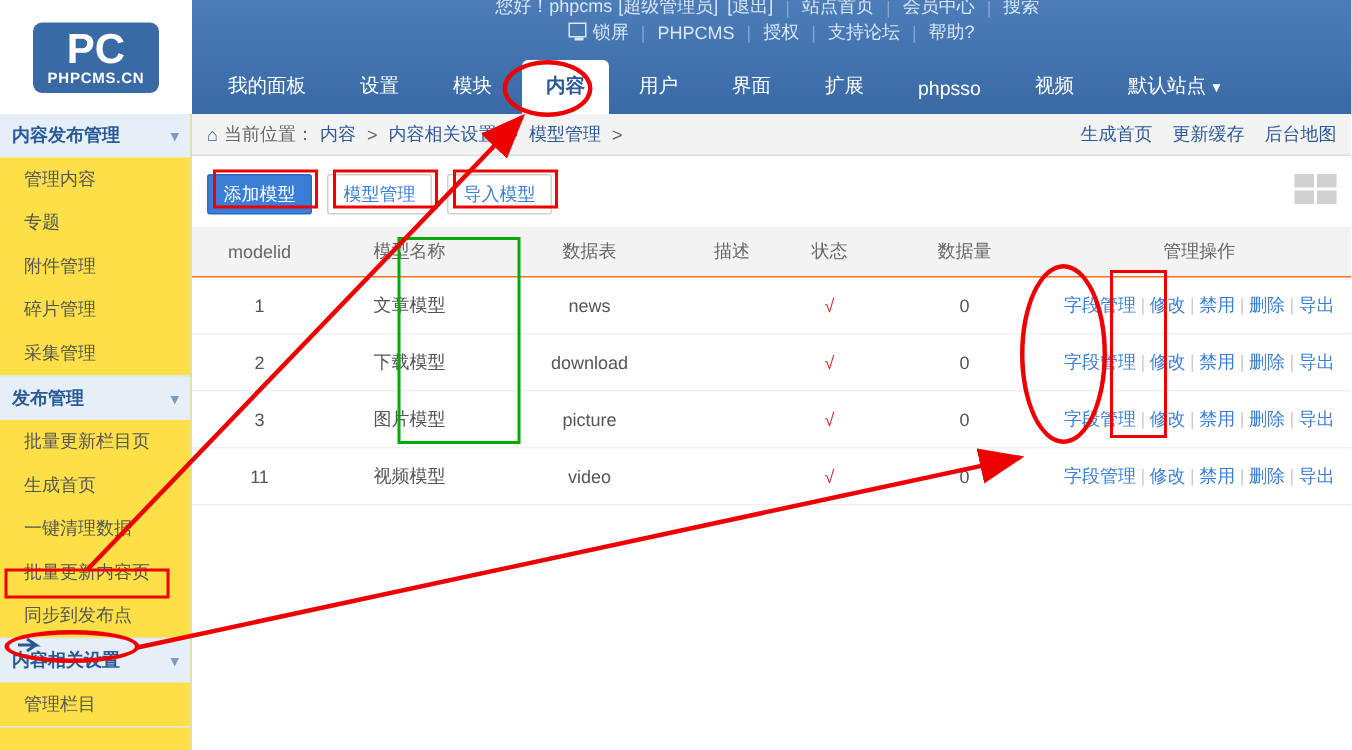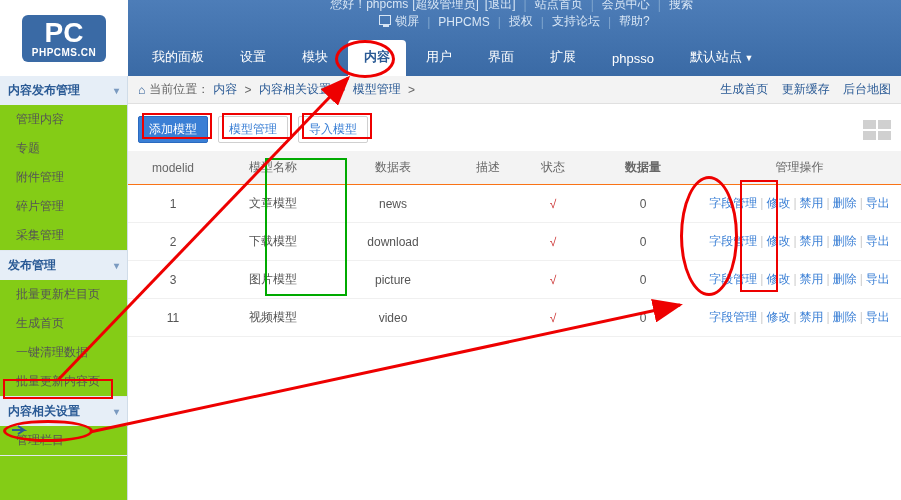--- a/index.html
+++ b/index.html
@@ -12,32 +12,32 @@
 .header-right { flex: 1; display: flex; flex-direction: column; }
 .topbar { height: 30px; display: flex; align-items: center; justify-content: flex-end; padding: 0 12px; color: #d8e6f5; font-size: 12px; flex-direction: column; }
 .topbar a { color: #d8e6f5; text-decoration: none; margin: 0 6px; cursor: pointer; }
 .topbar .sep { color: #7fa5cd; margin: 0 2px; }
 .topbar-left, .topbar-right { display: flex; align-items: center; }
 .navbar { flex: 1; display: flex; align-items: flex-end; padding: 0 6px; }
 .nav-tab { padding: 8px 16px 10px; color: #fff; cursor: pointer; font-size: 13px; margin: 0 2px; border-radius: 4px 4px 0 0; }
 .nav-tab.active { background: #fff; color: #2a5a95; font-weight: bold; }
 .nav-dropdown::after { content: " ▼"; font-size: 9px; }
 .body-area { display: flex; height: 424px; }
-.sidebar { width: 128px; background: #84cc16; border-right: 1px solid #d0dce8; overflow-y: auto; }
+.sidebar { width: 128px; background: #fde047; border-right: 1px solid #d0dce8; overflow-y: auto; }
 .side-group { border-bottom: 1px solid #e0e8f0; }
 .side-head { background: #e6eef7; color: #2a5a95; font-weight: bold; padding: 6px 8px; display: flex; justify-content: space-between; align-items: center; cursor: pointer; }
 .side-head::after { content: "▾"; font-size: 10px; color: #7a9ac0; }
 .side-item { padding: 6px 8px 6px 16px; color: #555; cursor: pointer; }
 .main { flex: 1; background: #fff; overflow: hidden; }
 .crumb-bar { height: 28px; background: #f3f3f3; border-bottom: 1px solid #e0e0e0; display: flex; align-items: center; justify-content: space-between; padding: 0 10px; }
 .crumb-left { display: flex; align-items: center; color: #666; gap: 4px; }
 .crumb-left a { color: #2a5a95; text-decoration: none; }
 .crumb-left .home-ico { color: #2a5a95; }
 .crumb-right a { color: #2a5a95; text-decoration: none; margin-left: 10px; }
-.toolbar { padding: 12px 10px 8px; display: flex; align-items: center; justify-content: space-between; }
+.toolbar { padding: 12px 10px 8px; display: flex; align-items: flex-start; justify-content: space-between; }
 .tool-btns { display: flex; gap: 10px; }
 .btn { padding: 4px 10px; border: 1px solid #ccc; background: #f5f5f5; cursor: pointer; font-size: 12px; border-radius: 2px; }
 .btn.primary { background: #3a7fd5; color: #fff; border-color: #2a6ac0; }
 .btn.link { background: #fff; color: #3a7fd5; border-color: #d0d0d0; }
 .grid-ico { width: 28px; height: 20px; display: grid; grid-template-columns: 1fr 1fr; grid-template-rows: 1fr 1fr; gap: 2px; }
 .grid-ico span { background: #d0d0d0; }
 .table { width: 100%; border-collapse: collapse; }
 .table th { background: #f3f3f3; color: #666; font-weight: normal; padding: 8px 6px; border-bottom: 1px solid #f97316; font-size: 12px; text-align: center; }
 .table td { padding: 10px 6px; border-bottom: 1px solid #f0f0f0; text-align: center; color: #555; }
 .table td a { color: #3a7fd5; text-decoration: none; cursor: pointer; }
@@ -86,20 +86,21 @@
     </div>
     <div class="navbar" id="navbar">
         <div class="nav-tab">我的面板</div>
         <div class="nav-tab">设置</div>
         <div class="nav-tab">模块</div>
         <div class="nav-tab active">内容</div>
         <div class="nav-tab">用户</div>
         <div class="nav-tab">界面</div>
         <div class="nav-tab">扩展</div>
         <div class="nav-tab">phpsso</div>
+        <div class="nav-tab">视频</div>
         <div class="nav-tab nav-dropdown">默认站点</div>
       </div>
   </div>
 </div>
 
 <div class="body-area">
   <div class="sidebar" id="sidebar">
       <div class="side-group">
         <div class="side-head">内容发布管理</div>
         <div class="side-item">管理内容</div>
@@ -107,20 +108,21 @@
         <div class="side-item">附件管理</div>
         <div class="side-item">碎片管理</div>
         <div class="side-item">采集管理</div>
       </div>
       <div class="side-group">
         <div class="side-head">发布管理</div>
         <div class="side-item">批量更新栏目页</div>
         <div class="side-item">生成首页</div>
         <div class="side-item">一键清理数据</div>
         <div class="side-item">批量更新内容页</div>
+        <div class="side-item">同步到发布点</div>
       </div>
       <div class="side-group">
         <div class="side-head">内容相关设置</div>
         <div class="side-item">管理栏目</div>
       </div>
     </div>
   <div class="main">
     <div class="crumb-bar">
       <div class="crumb-left">
         <span class="home-ico">⌂</span>
@@ -152,21 +154,21 @@
         </div>
     </div>
     <table class="table">
       <thead>
           <tr id="thead-row">
             <th style="width: 90px;">modelid</th>
             <th style="width: 110px;">模型名称</th>
             <th style="width: 130px;">数据表</th>
             <th style="width: 60px;">描述</th>
             <th style="width: 70px;">状态</th>
-            <th style="width: 110px; font-weight: bold;">数据量</th>
+            <th style="width: 110px;">数据量</th>
             <th>管理操作</th>
           </tr>
         </thead>
       <tbody id="tbody">
           <tr>
             <td>1</td>
             <td>文章模型</td>
             <td>news</td>
             <td></td>
             <td><span class="check">√</span></td>

